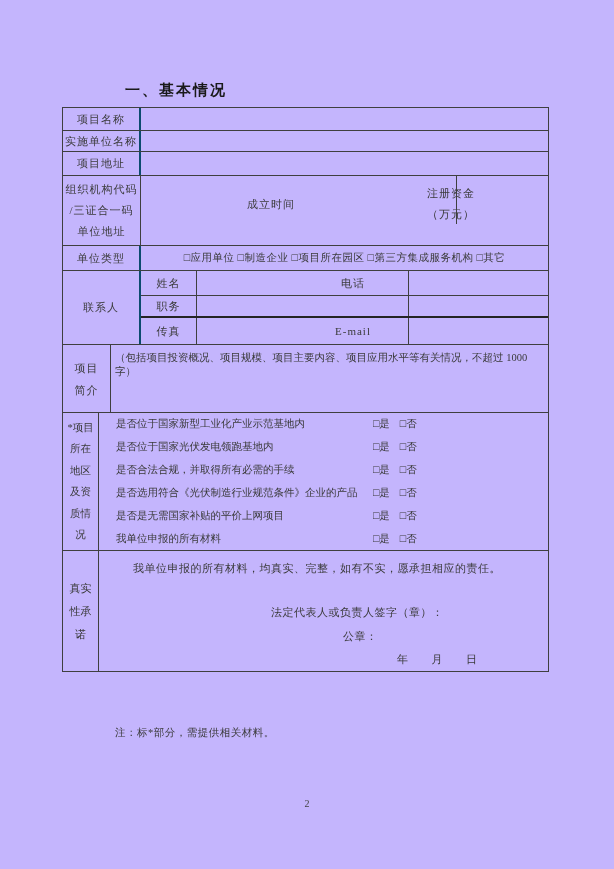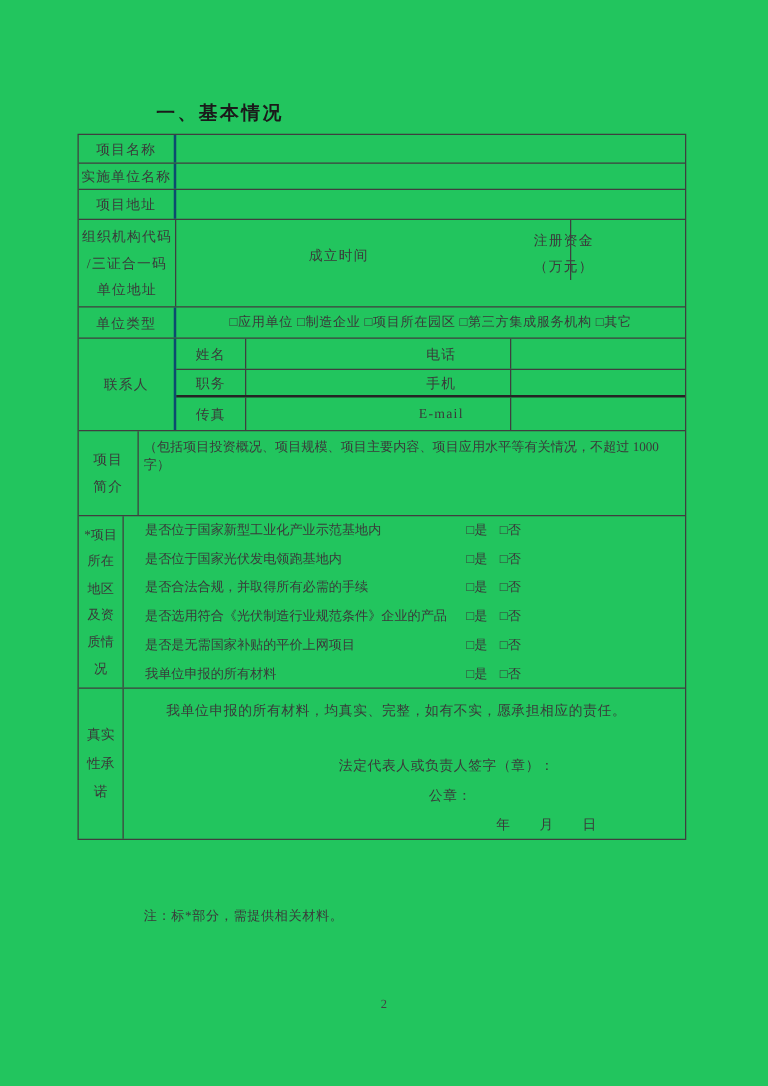--- a/index.html
+++ b/index.html
@@ -1,18 +1,18 @@
 <!DOCTYPE html>
 <html><head>
 <meta charset="utf-8">
 <style>
   * { margin:0; padding:0; box-sizing:border-box; }
   html,body { background:#e9e9e9; }
   #page {
-    position:relative; width:614px; height:869px; background:#22c55e;
+    position:relative; width:614px; height:869px; background:#c4b5fd;
     font-family:"Liberation Serif","DejaVu Serif","DejaVu Sans",serif;
     color:#3a3a3a; overflow:hidden; margin:0 auto;
   }
   .title {
     position:absolute; left:125px; top:81px;
     font-family:"Liberation Sans","DejaVu Sans",sans-serif;
     font-weight:bold; font-size:15px; letter-spacing:2px; color:#1a1a1a;
   }
   .tbl {
     position:absolute; left:62px; top:107px; width:487px;
@@ -128,21 +128,20 @@
           <div class="c-mid">
             <div class="c-mid-input"></div>
             <div class="c-mid-lbl">电话</div>
           </div>
           <div class="c-fill"></div>
         </div>
         <div class="c-row thick">
           <div class="c-sub-lbl">职务</div>
           <div class="c-mid">
             <div class="c-mid-input"></div>
-            <div class="c-mid-lbl">手机</div>
           </div>
           <div class="c-fill"></div>
         </div>
         <div class="c-row">
           <div class="c-sub-lbl">传真</div>
           <div class="c-mid">
             <div class="c-mid-input"></div>
             <div class="c-mid-lbl">E-mail</div>
           </div>
           <div class="c-fill"></div>

